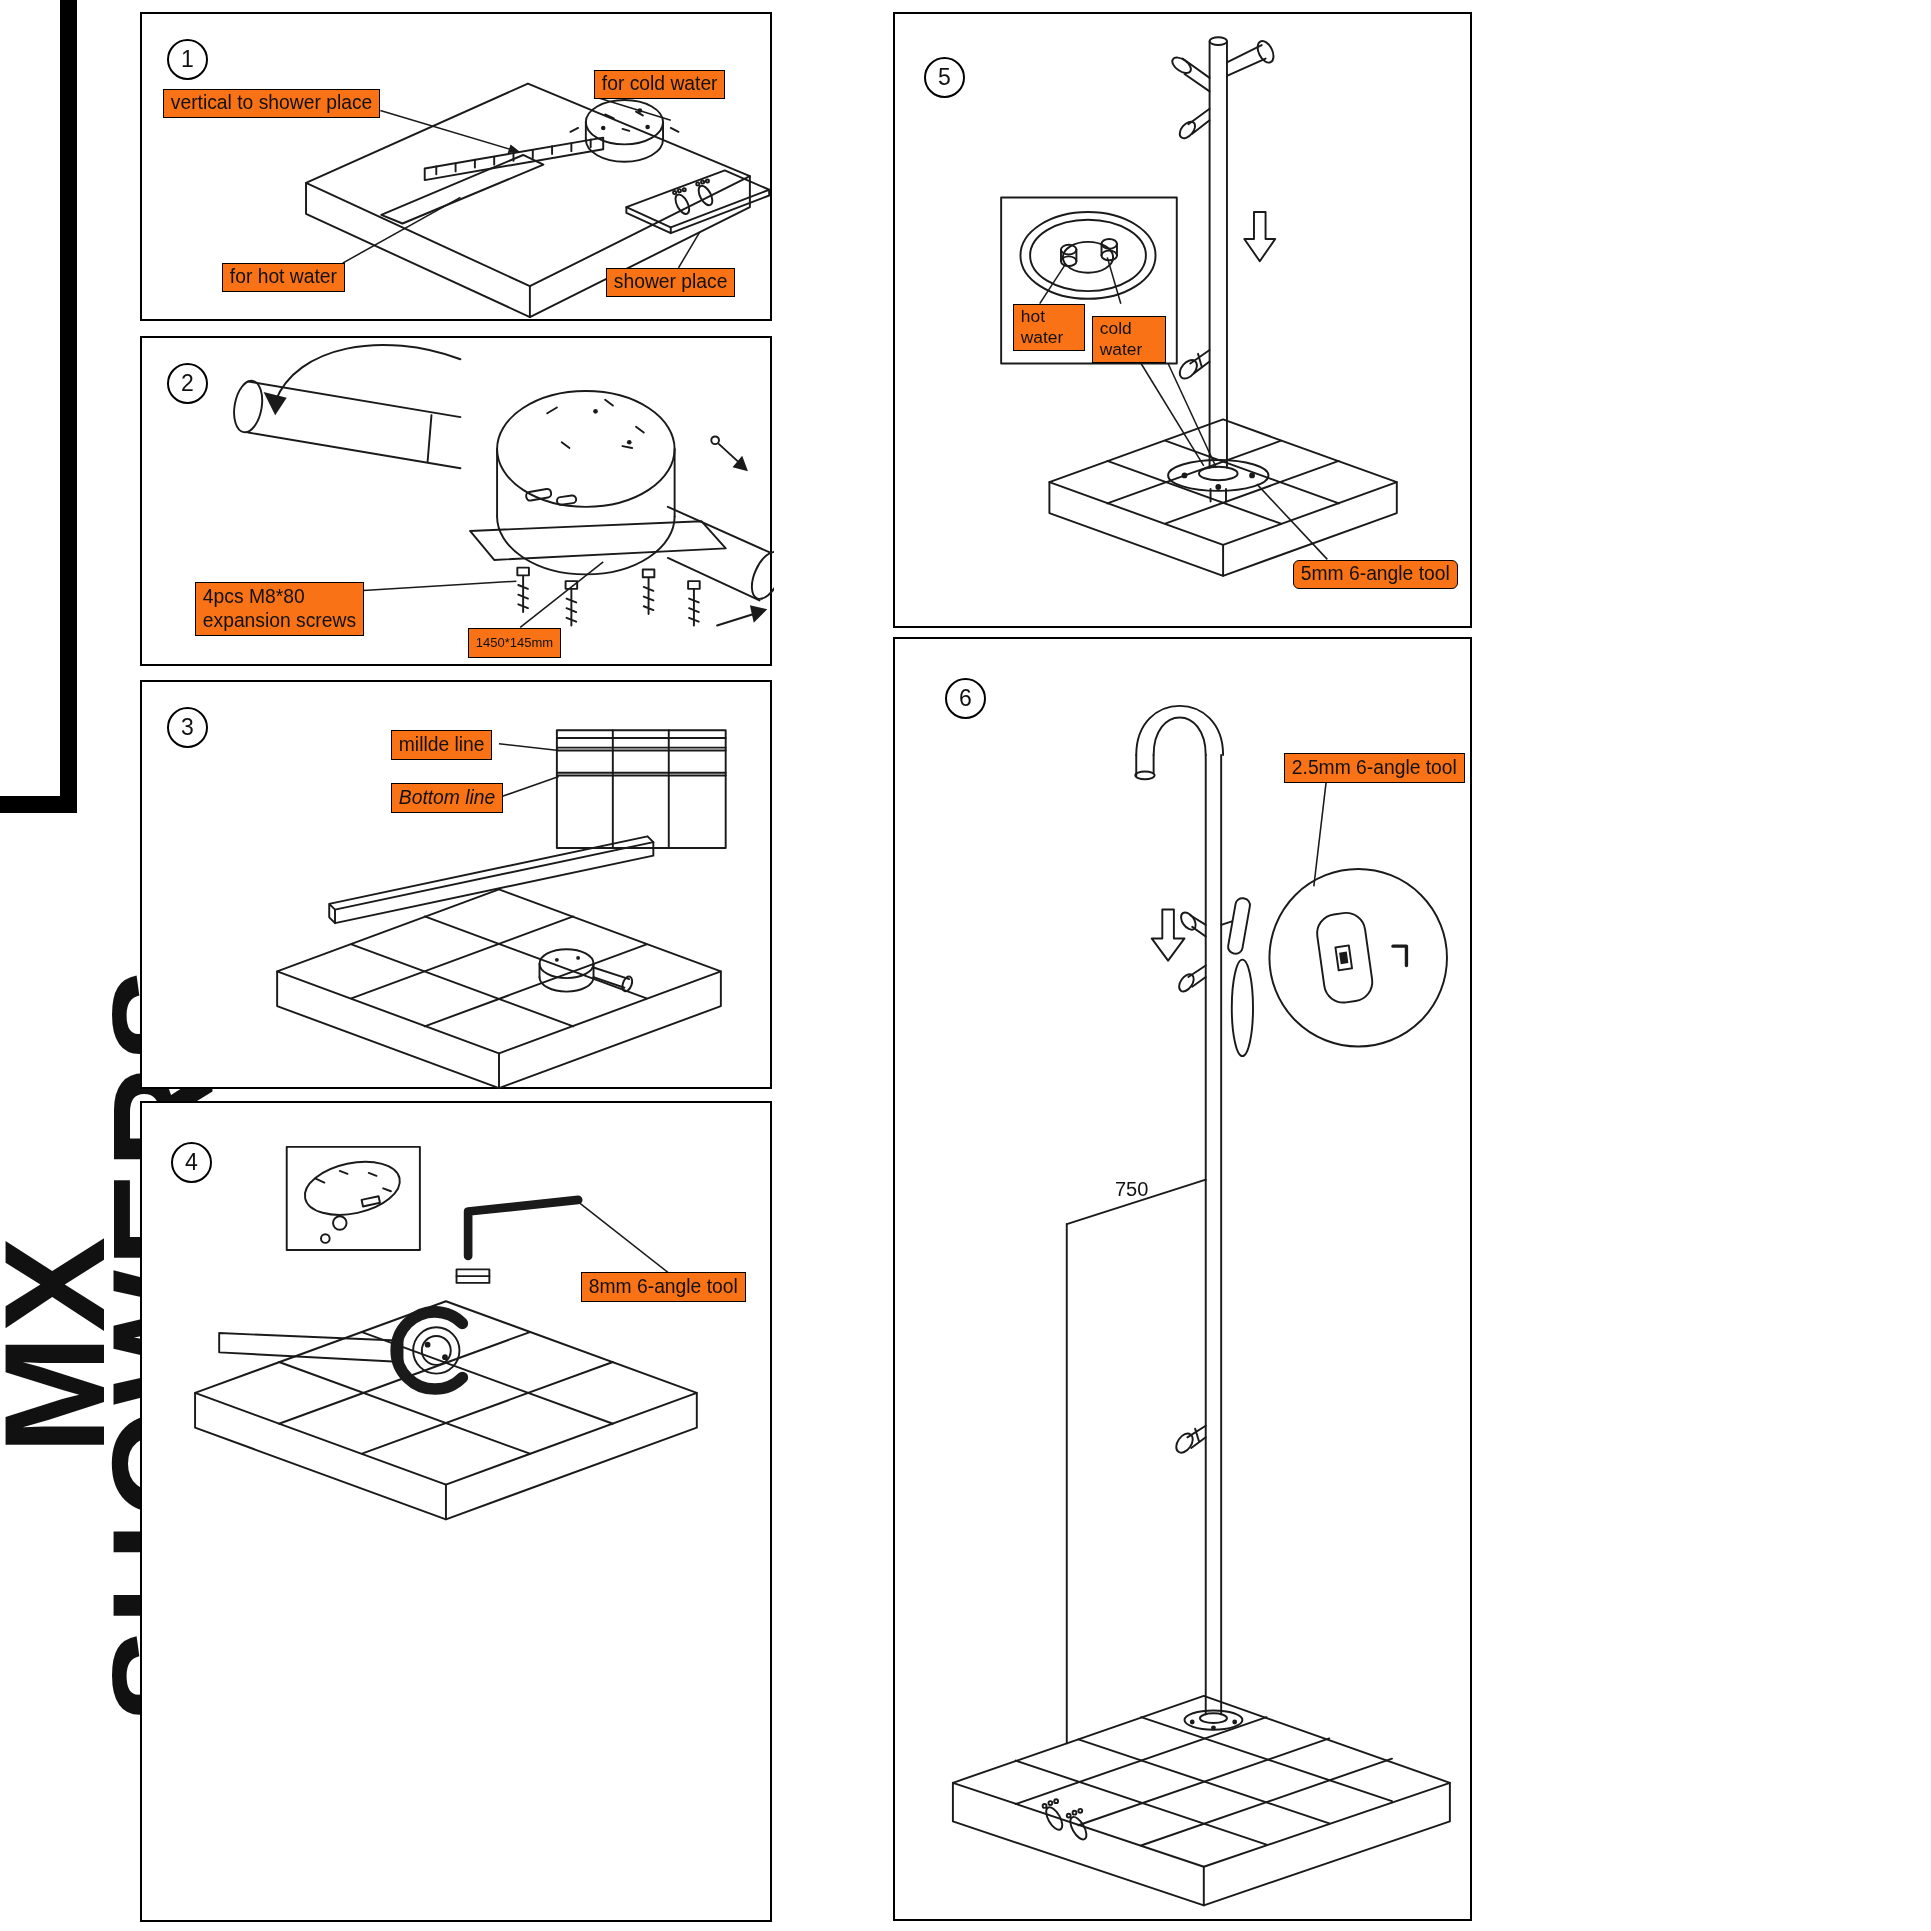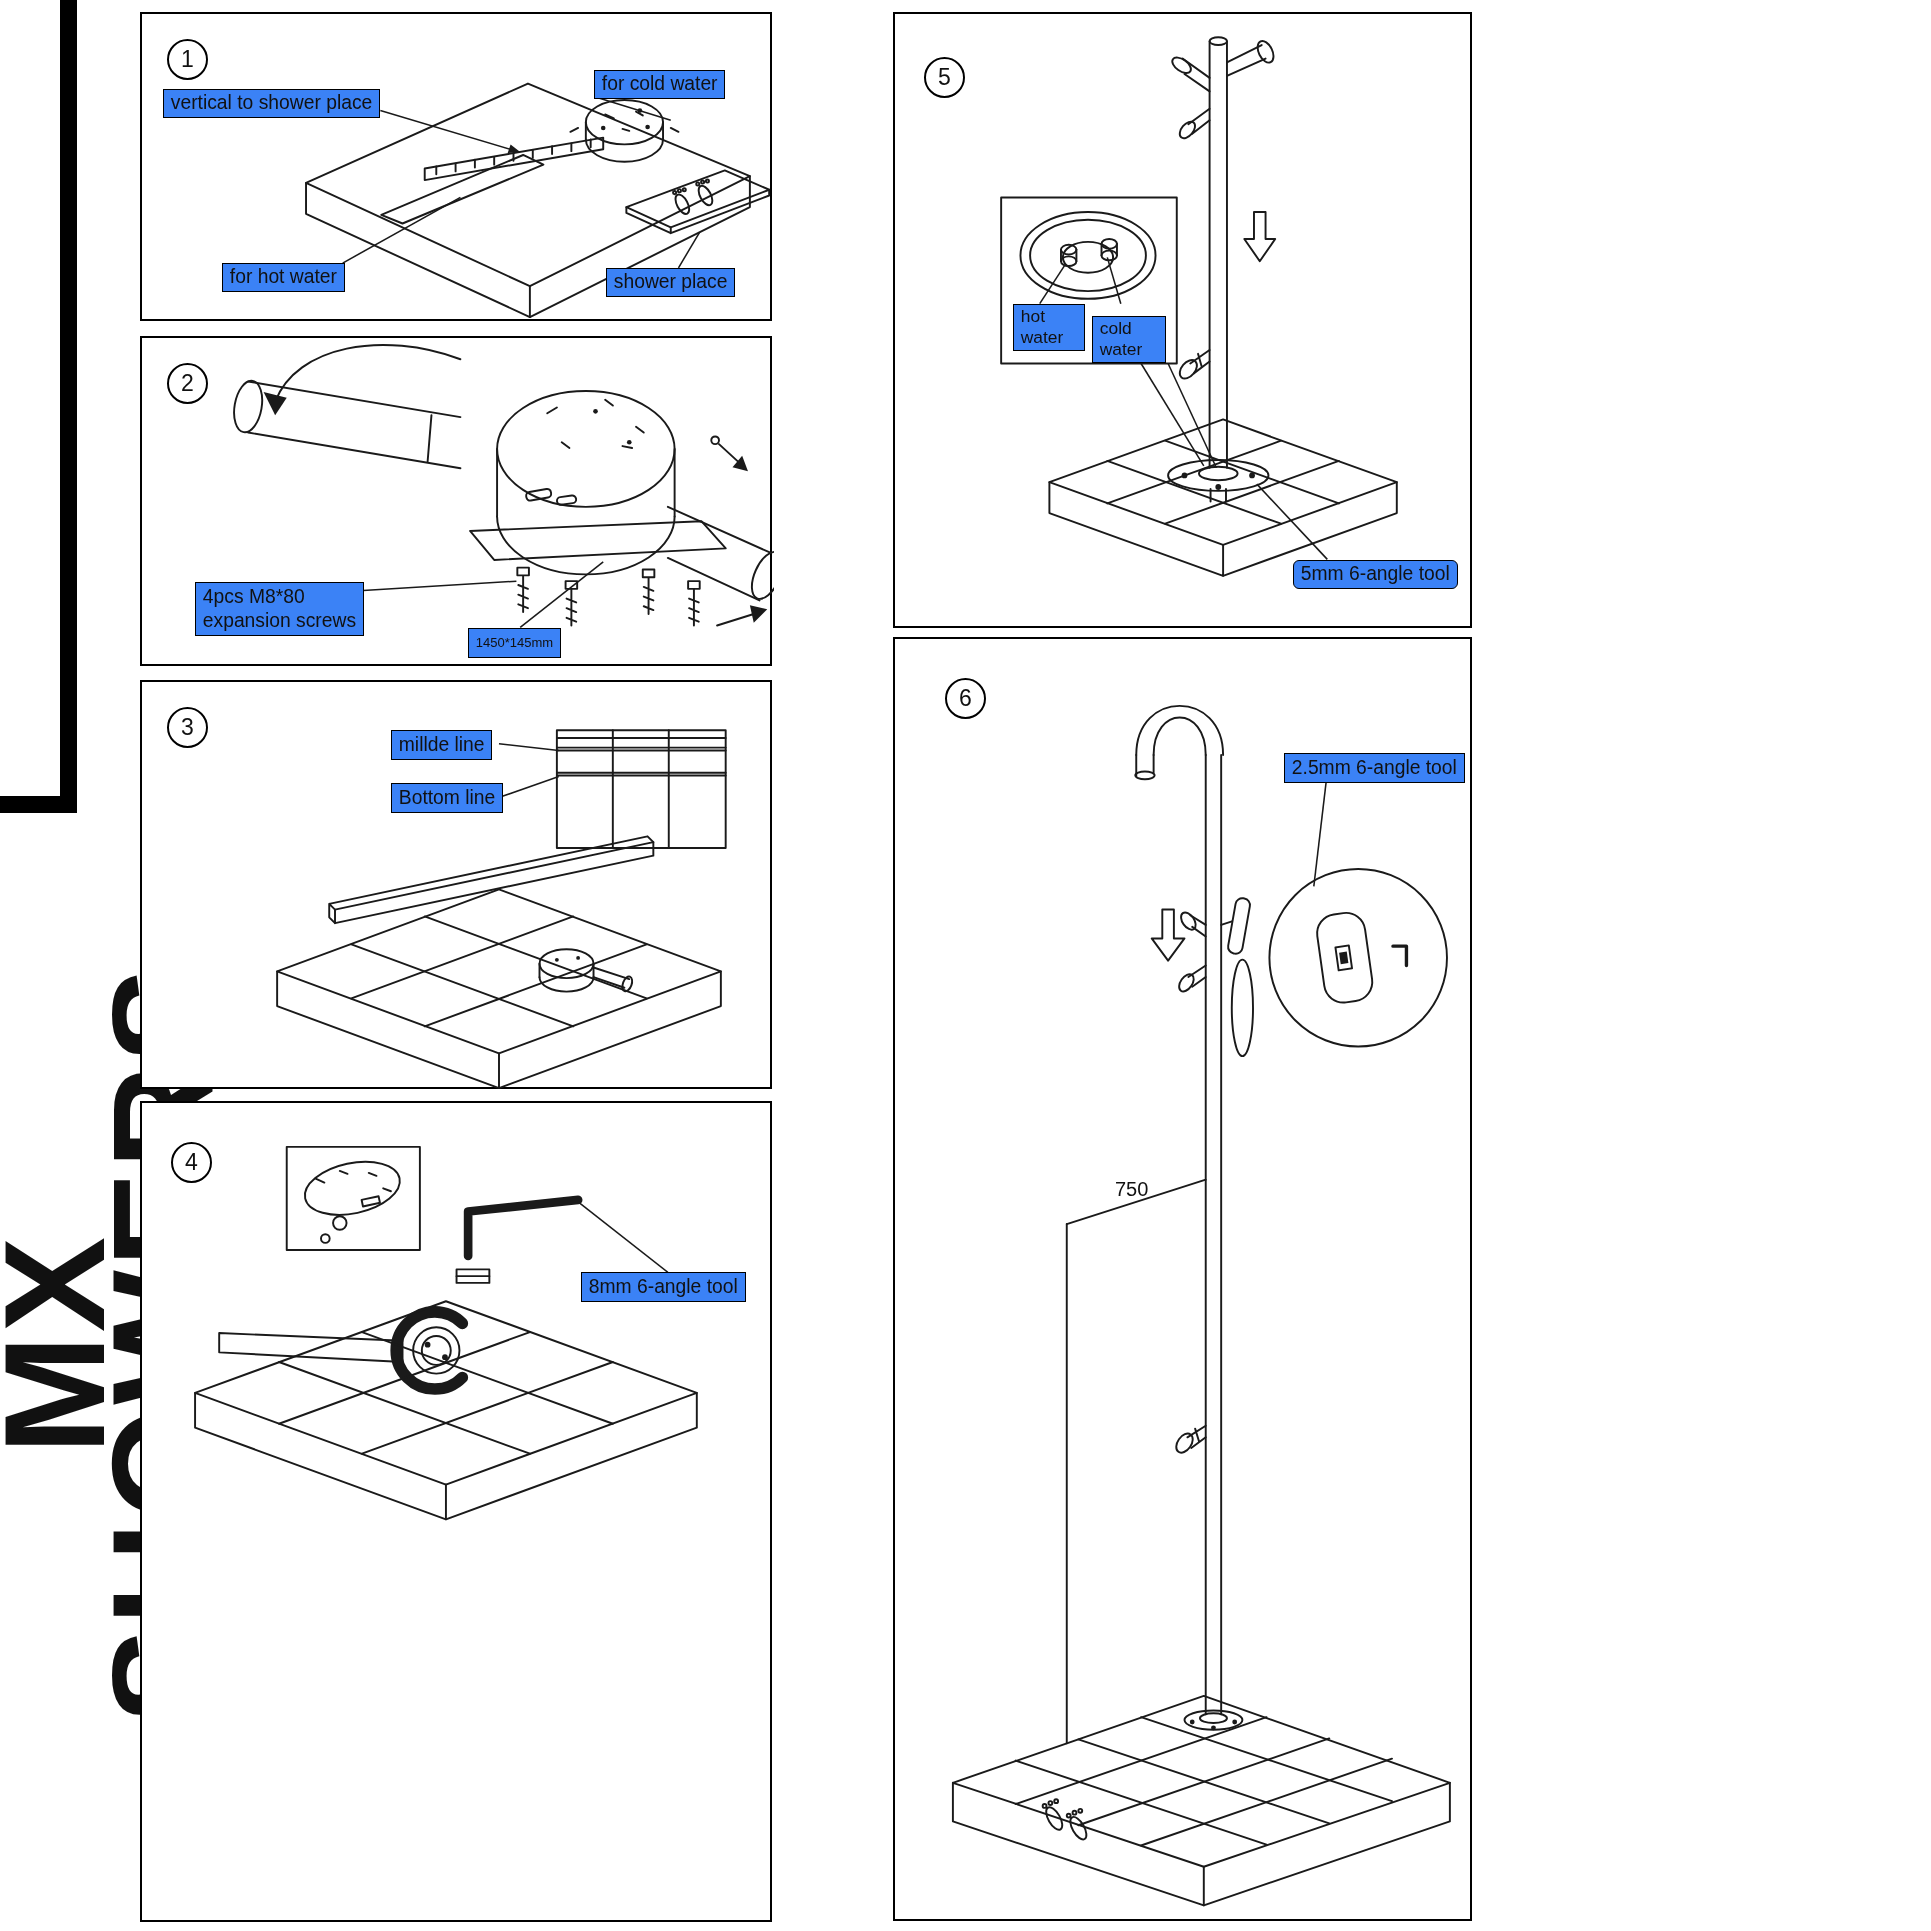--- a/index.html
+++ b/index.html
@@ -2,21 +2,21 @@
 <html><head>
 <meta charset="utf-8">
 <style>
   html,body{margin:0;padding:0;background:#fff;}
   .page{position:relative;width:1931px;height:1931px;background:#fff;overflow:hidden;
         font-family:"Liberation Sans", sans-serif;color:#111;}
   .panel{position:absolute;border:2.9px solid #000;background:#fff;box-sizing:border-box;}
   .panel svg{position:absolute;left:0;top:0;}
   .stepnum{position:absolute;width:37px;height:37px;border:2.1px solid #000;border-radius:50%;
            display:flex;align-items:center;justify-content:center;font-size:23px;background:#fff;z-index:5;}
-  .lbl{position:absolute;border:1.7px solid #000;background:#3b82f6;padding:1.9px 6.8px;
+  .lbl{position:absolute;border:1.7px solid #000;background:#f97316;padding:1.9px 6.8px;
        font-size:19.3px;line-height:24px;white-space:nowrap;z-index:4;}
   .lbl.wrap{white-space:normal;}
   .plain{position:absolute;font-size:20px;z-index:4;}
   .brandbar-v{position:absolute;left:60px;top:0;width:17.4px;height:813px;background:#000;}
   .brandbar-h{position:absolute;left:0;top:796px;width:77px;height:17.4px;background:#000;}
   .brand-text{position:absolute;left:-446px;top:1286px;width:1009px;height:116px;
               transform:rotate(-90deg);text-align:center;font-size:143px;font-weight:700;
               letter-spacing:2.9px;line-height:108px;}
   
   .ln{stroke:#1a1a1a;stroke-width:2;fill:none;stroke-linecap:round;stroke-linejoin:round;}
@@ -177,21 +177,21 @@
       </g>
       <g class="thin">
         <path d="M370,64 L432,71"></path>
         <path d="M372,119 L432,98"></path>
       </g>
     </svg>
     <div class="stepnum" style="left:25px;top:25px;">
       <span>3</span>
     </div>
     <div class="lbl" style="left:249px;top:48px;">millde line</div>
-    <div class="lbl" style="left:249px;top:101px;">Bottom line</div>
+    <div class="lbl" style="left:249px;top:101px;font-style:italic;">Bottom line</div>
   </section>
 
   <section class="panel" style="left:140px;top:1101px;width:632px;height:821px;">
     <svg width="632" height="821" viewBox="0 0 655 850">
       <g class="ln">
         <rect x="150" y="45" width="138" height="107"></rect>
         <ellipse cx="218" cy="88" rx="50" ry="26" transform="rotate(-12 218 88)"></ellipse>
         <path d="M180,78 l9,4 M205,70 l8,3 M235,72 l8,3 M250,88 l8,3"></path>
         <rect x="228" y="98" width="18" height="7" transform="rotate(-12 237 101)"></rect>
         <circle cx="205" cy="124" r="7"></circle>

